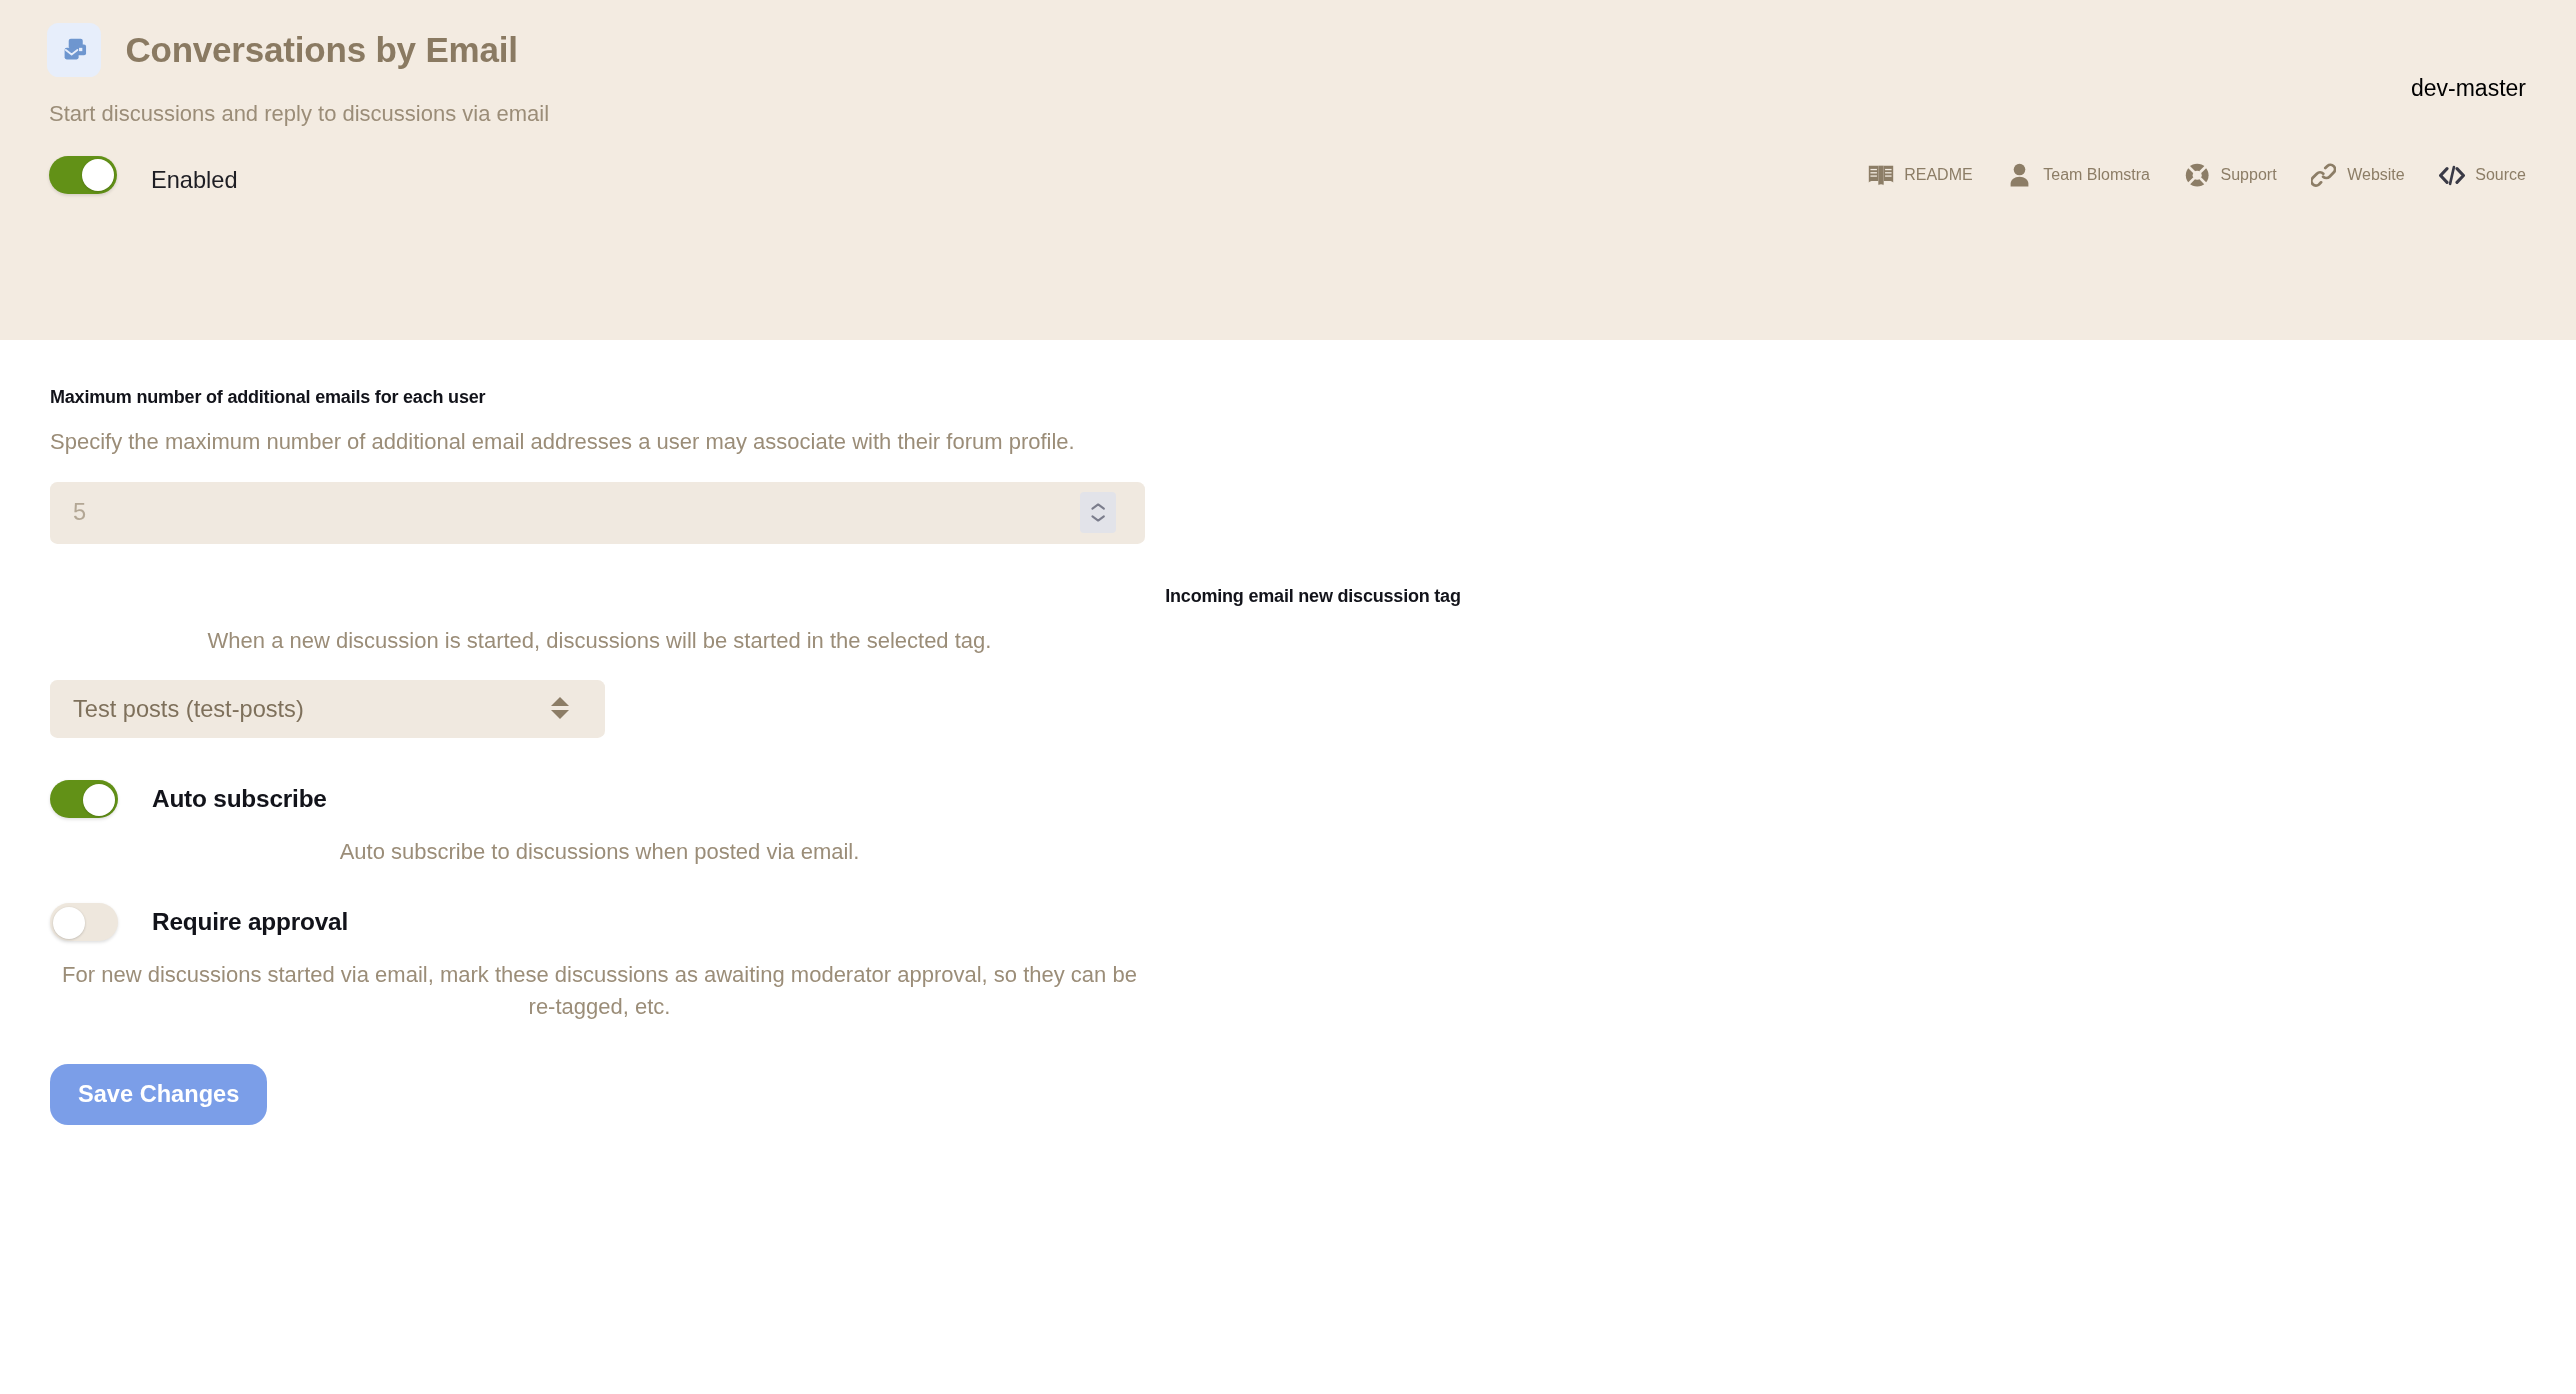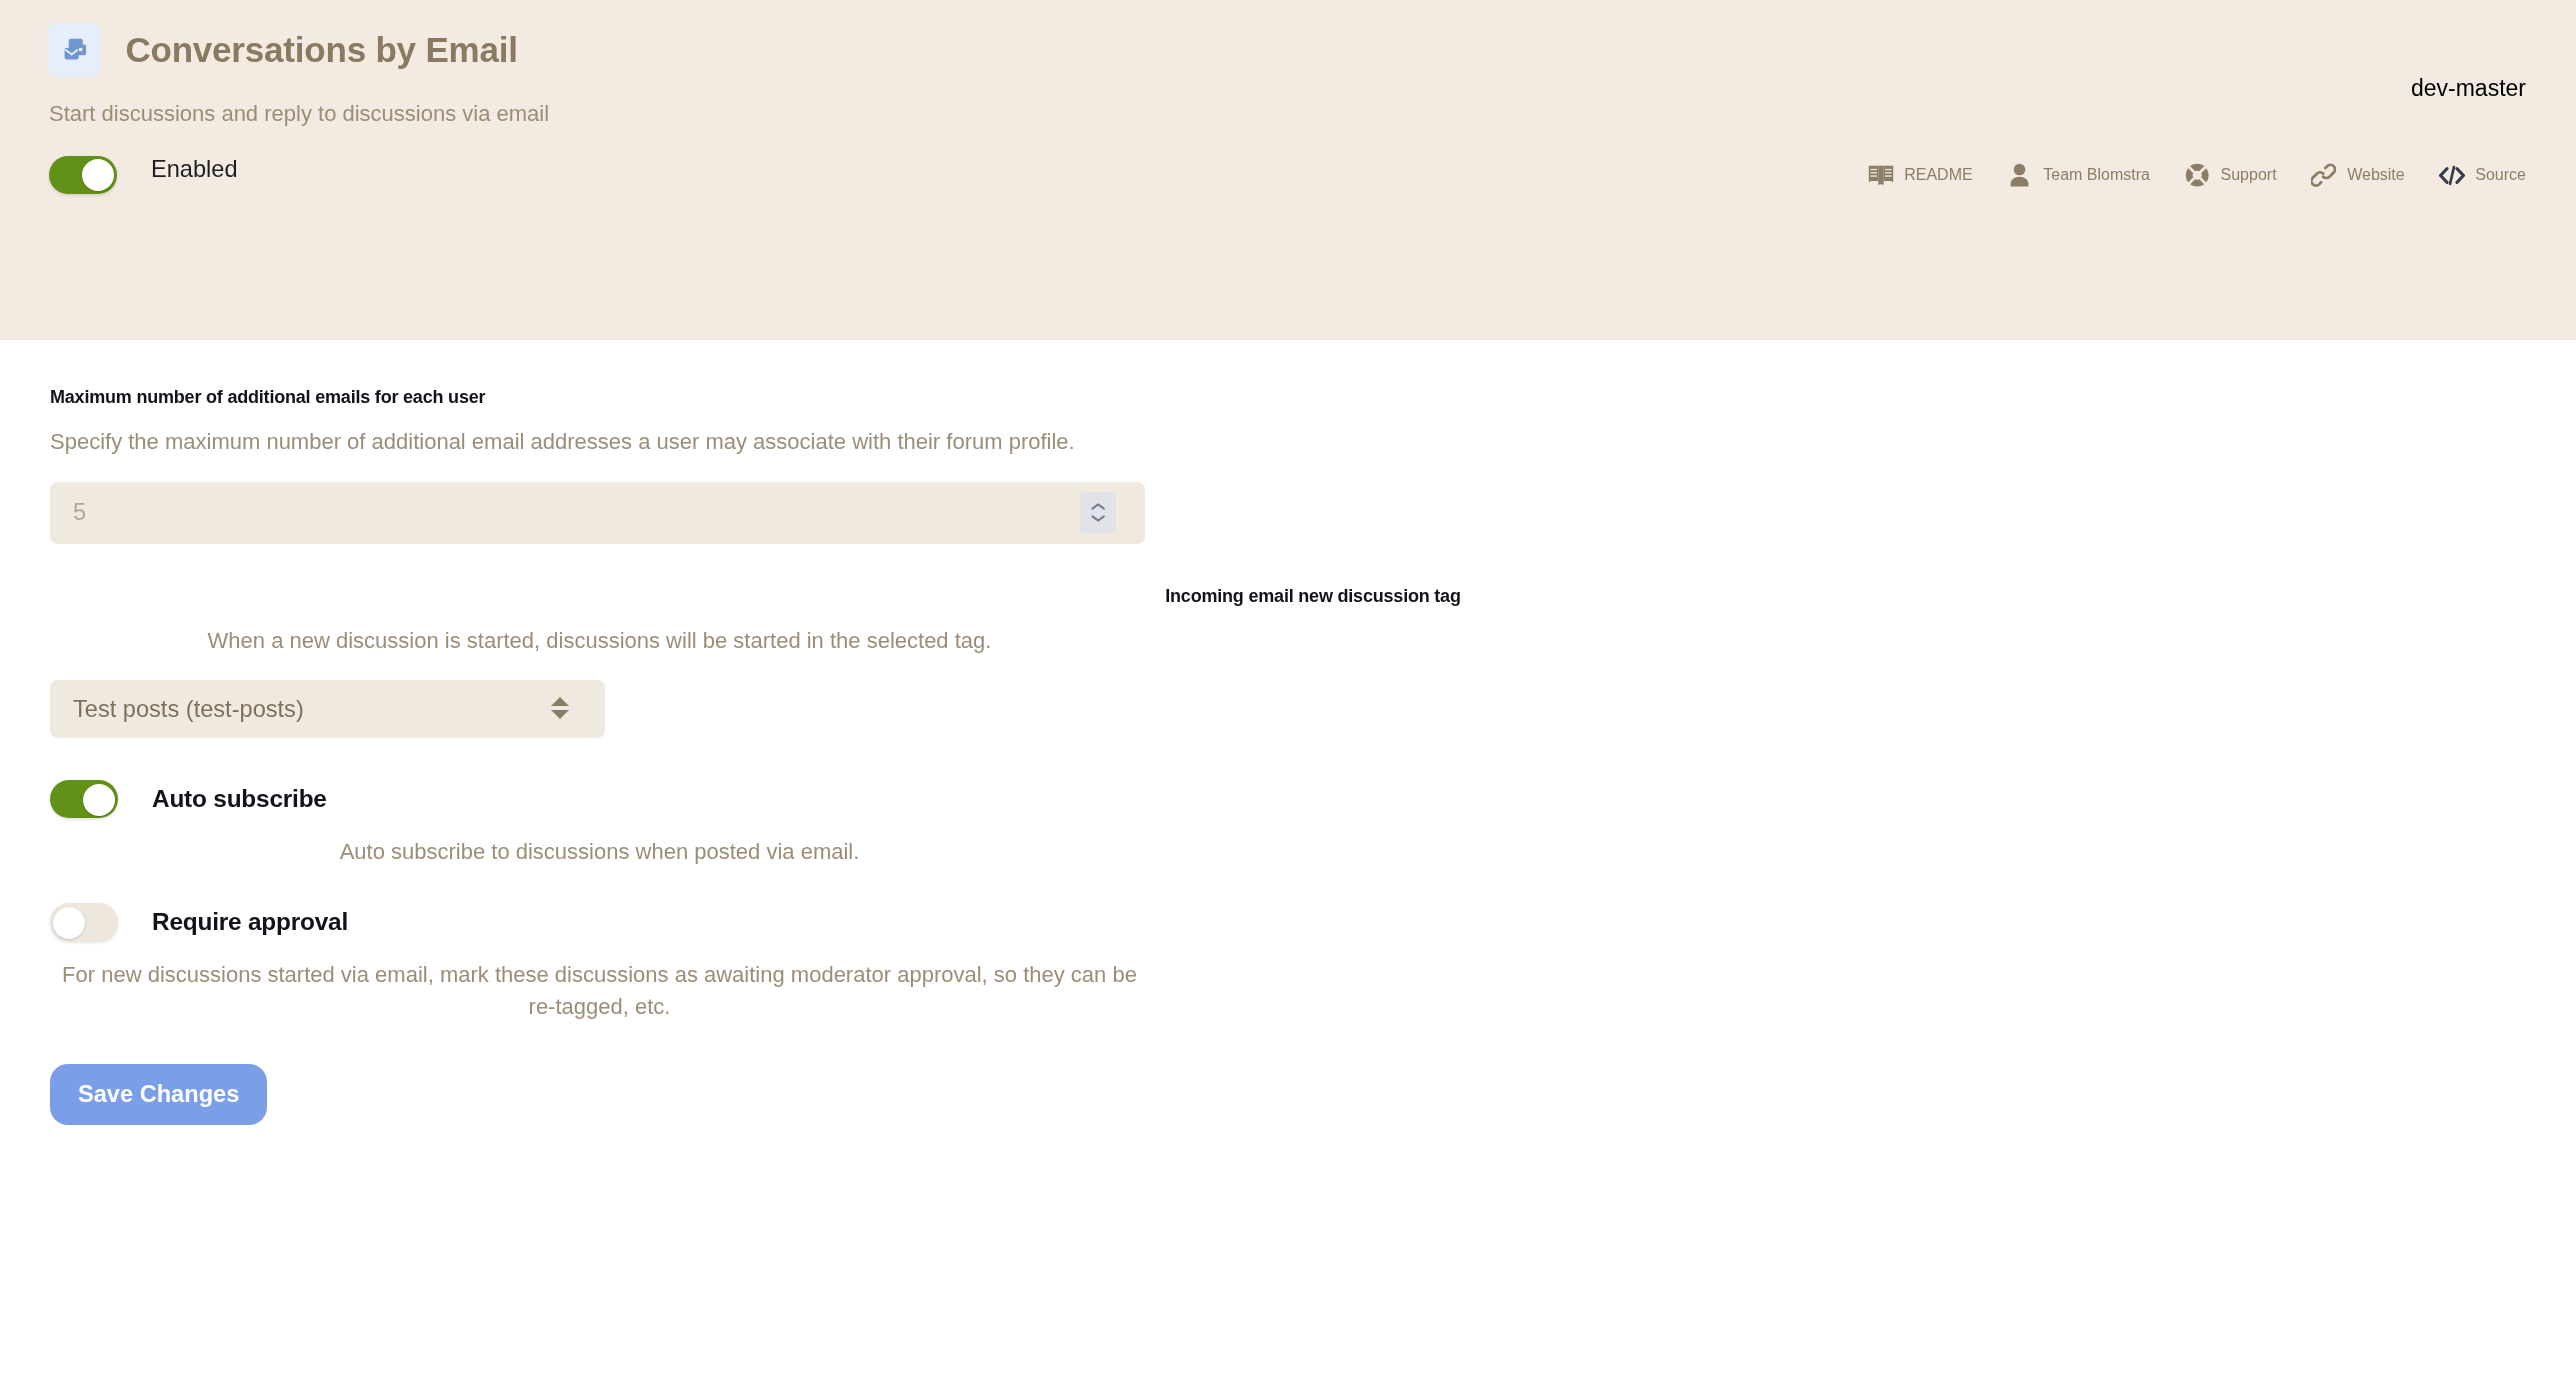--- a/index.html
+++ b/index.html
@@ -57,21 +57,21 @@
     color: #9b8d78;
     padding: 23px 0 0 49px;
   }
 
   .header-row {
     display: flex;
     align-items: center;
     justify-content: space-between;
     padding: 29px 50px 0 49px;
   }
-  .enable-group { display: flex; align-items: flex-start; }
+  .enable-group { display: flex; align-items: flex-end; }
   .enable-label {
     font-size: 23.6px;
     color: #1e1e24;
     margin-left: 34px;
     white-space: nowrap;
   }
 
   
   .toggle {
     position: relative;

